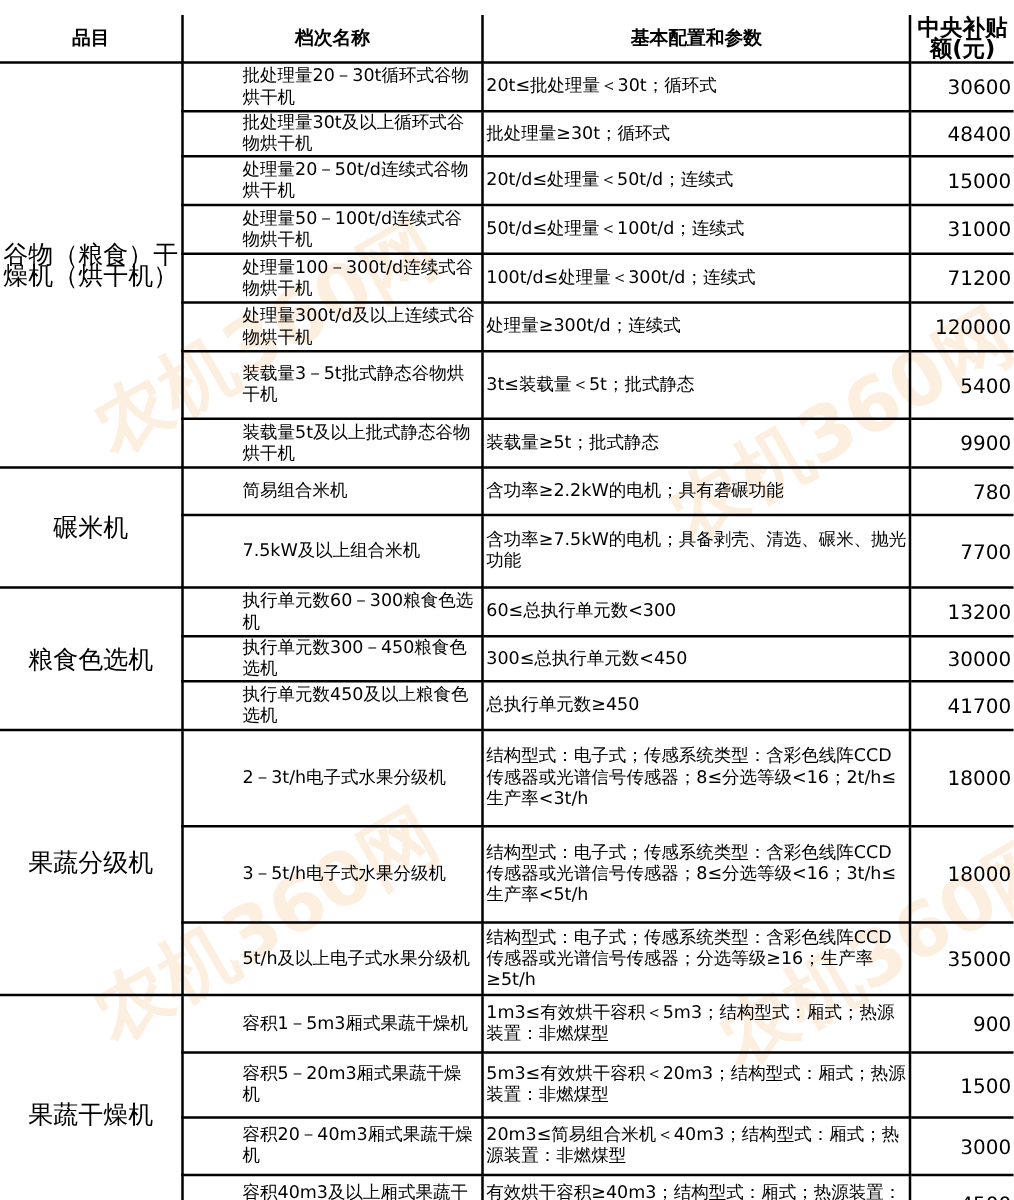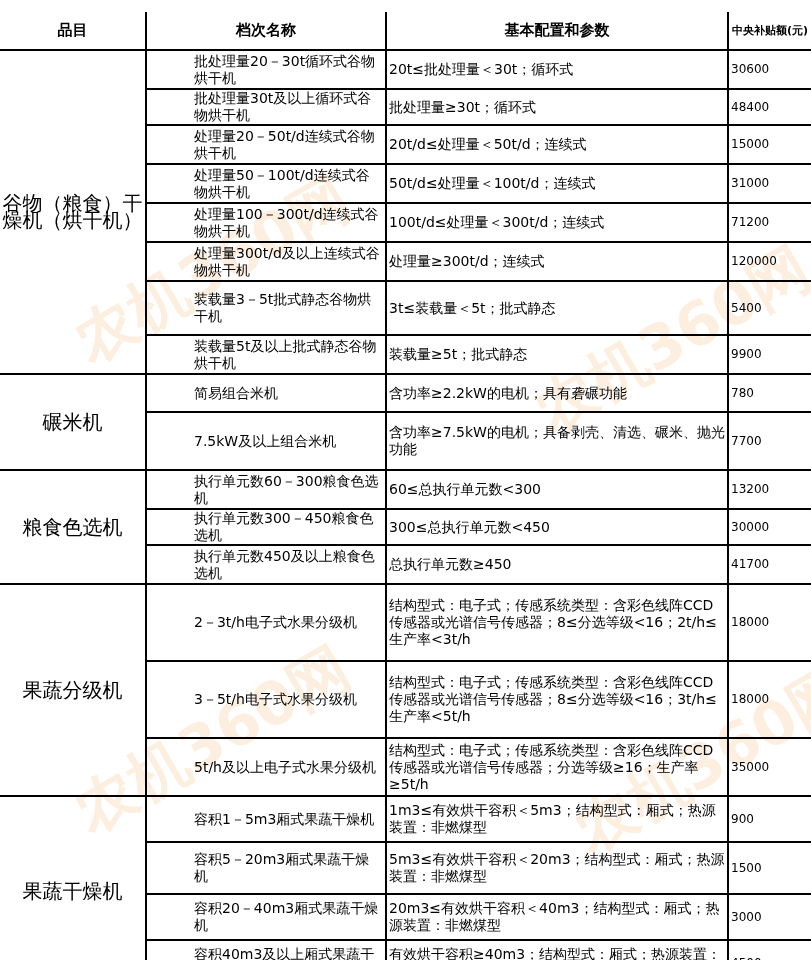--- a/index.html
+++ b/index.html
@@ -1,25 +1,25 @@
 <!DOCTYPE html>
 <html><head>
 <meta charset="utf-8">
 <style>
   html, body { margin: 0; padding: 0; background: #ffffff; }
   body { width: 811px; height: 960px; overflow: hidden; position: relative; font-family: "DejaVu Sans", sans-serif; }
   .wm { position: absolute; color: #fbe2c6; font-weight: bold; font-family: "DejaVu Sans", sans-serif; pointer-events: none; z-index: 0; transform: rotate(-30deg); font-size: 60px; opacity: 0.55; white-space: nowrap; }
   table { position: absolute; left: 0; top: 12px; border-collapse: collapse; table-layout: fixed; width: 811px; z-index: 1; background: transparent; }
   td, th { border: 2px solid #000; padding: 0 2px; font-size: 14px; line-height: 17px; color: #000; vertical-align: middle; overflow: hidden; }
   th { font-weight: bold; text-align: center; font-size: 15px; height: 36px; }
-  th.sub { font-size: 11px; line-height: 17px; }
+  th.sub { font-size: 18px; line-height: 17px; }
   td.cat { text-align: center; font-size: 20px; }
   td.name { text-align: left; padding-left: 47px; }
   td.spec { text-align: left; }
-  td.amt { text-align: left; font-size: 12px; }
+  td.amt { text-align: right; font-size: 16px; }
   table tr:first-child th { border-top: 0; }
   td:first-child, th:first-child { border-left: 0; }
   td:last-child, th:last-child { border-right: 0; }
 </style>
 </head>
 <body>
 
 <div class="wm" style="left:60px; top:230px;">农机360网</div>
 <div class="wm" style="left:520px; top:300px;">农机360网</div>
 <div class="wm" style="left:60px; top:700px;">农机360网</div>
@@ -134,21 +134,21 @@
     <td class="spec">1m3≤有效烘干容积＜5m3；结构型式：厢式；热源装置：非燃煤型</td>
     <td class="amt">900</td>
   </tr>
   <tr style="height:52px">
     <td class="name">容积5－20m3厢式果蔬干燥机</td>
     <td class="spec">5m3≤有效烘干容积＜20m3；结构型式：厢式；热源装置：非燃煤型</td>
     <td class="amt">1500</td>
   </tr>
   <tr style="height:46px">
     <td class="name">容积20－40m3厢式果蔬干燥机</td>
-    <td class="spec">20m3≤有效烘干容积＜40m3；结构型式：厢式；热源装置：非燃煤型</td>
+    <td class="spec">20m3≤简易组合米机＜40m3；结构型式：厢式；热源装置：非燃煤型</td>
     <td class="amt">3000</td>
   </tr>
   <tr style="height:46px">
     <td class="name">容积40m3及以上厢式果蔬干燥机</td>
     <td class="spec">有效烘干容积≥40m3；结构型式：厢式；热源装置：非燃煤型</td>
     <td class="amt">4500</td>
   </tr>
 </tbody>
   </table>
 

